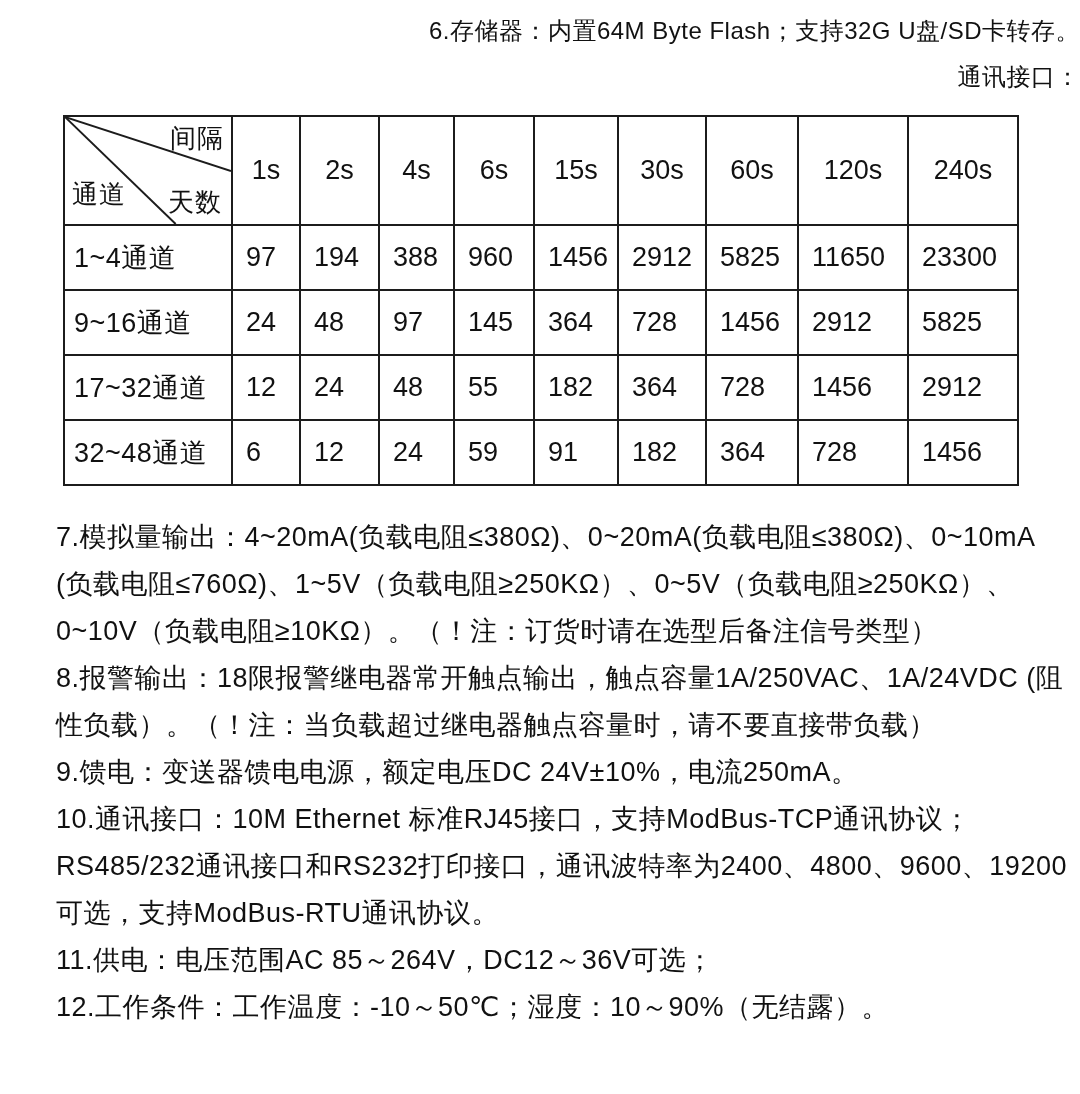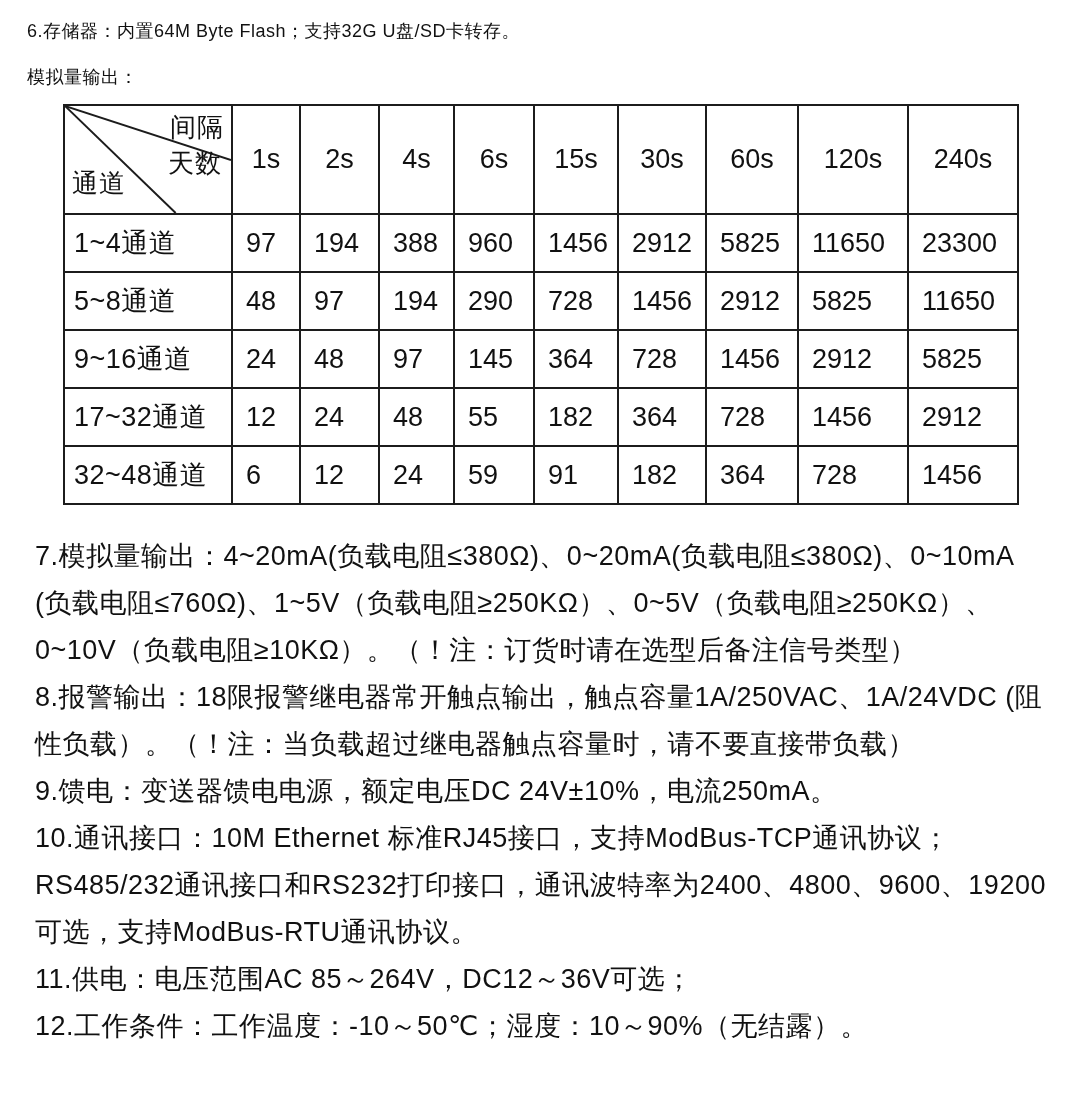--- a/index.html
+++ b/index.html
@@ -8,69 +8,70 @@
     width: 1080px;
     height: 1094px;
     font-family: "Liberation Sans", "DejaVu Sans", sans-serif;
     color: #111111;
     overflow: hidden;
   }
   .page { width: 1080px; height: 1094px; padding-top: 8px; }
 
   .textline {
     margin-left: 27px;
-    font-size: 18px;
+    font-size: 24px;
     line-height: 46px;
     white-space: nowrap;
     letter-spacing: 0.5px;
+    text-align: right;
   }
 
   
   table.rec-table {
     border-collapse: collapse;
     table-layout: fixed;
     width: 954px;
-    margin: 4px 0 0 63px;
+    margin: 15px 0 0 63px;
   }
   .rec-table th, .rec-table td {
     border: 2px solid #1c1c1c;
     font-size: 27px;
     font-weight: normal;
     color: #111;
     background: #fff;
   }
   .rec-table thead th { height: 109px; text-align: center; vertical-align: middle; }
-  .rec-table tbody td { height: 58px; text-align: left; padding-left: 13px; vertical-align: middle; }
+  .rec-table tbody td { height: 65px; text-align: left; padding-left: 13px; vertical-align: middle; }
   .rec-table td.chan { padding-left: 9px; letter-spacing: 0.5px; }
 
   th.corner { position: relative; padding: 0; }
   th.corner svg { position: absolute; left: 0; top: 0; width: 100%; height: 100%; display: block; }
   th.corner .c-label { position: absolute; font-size: 26px; letter-spacing: 1px; }
   th.corner .c-interval { top: 4px; right: 7px; }
-  th.corner .c-days   { bottom: 32px; right: 9px; text-align: right; }
+  th.corner .c-days   { bottom: 4px; right: 9px; text-align: right; }
   th.corner .c-channel{ bottom: 12px; left: 7px; text-align: center; }
 
   
   .specs { margin-top: 28px; }
   .spec-line {
-    margin-left: 35px;
+    margin-left: 56px;
     font-size: 27px;
     line-height: 47px;
     white-space: nowrap;
     letter-spacing: 0.5px;
   }
   .spec-line.indent { margin-left: 150px; }
 </style>
 </head>
 <body>
 
 <div class="page">
 
   <div class="textline">6.存储器：内置64M Byte Flash；支持32G U盘/SD卡转存。</div>
-  <div class="textline">模拟量输出：</div>
+  <div class="textline">通讯接口：</div>
 
   <table class="rec-table">
     <colgroup>
       <col style="width:168px">
         <col style="width:68px">
         <col style="width:79px">
       <col style="width:75px">
         <col style="width:80px">
         <col style="width:84px">
       <col style="width:88px">
@@ -105,32 +106,20 @@
           <td class="chan">1~4通道</td>
           <td>97</td>
           <td>194</td>
           <td>388</td>
           <td>960</td>
           <td>1456</td>
           <td>2912</td>
           <td>5825</td>
           <td>11650</td>
           <td>23300</td>
-        </tr>
-        <tr>
-          <td class="chan">5~8通道</td>
-          <td>48</td>
-          <td>97</td>
-          <td>194</td>
-          <td>290</td>
-          <td>728</td>
-          <td>1456</td>
-          <td>2912</td>
-          <td>5825</td>
-          <td>11650</td>
         </tr>
         <tr>
           <td class="chan">9~16通道</td>
           <td>24</td>
           <td>48</td>
           <td>97</td>
           <td>145</td>
           <td>364</td>
           <td>728</td>
           <td>1456</td>

